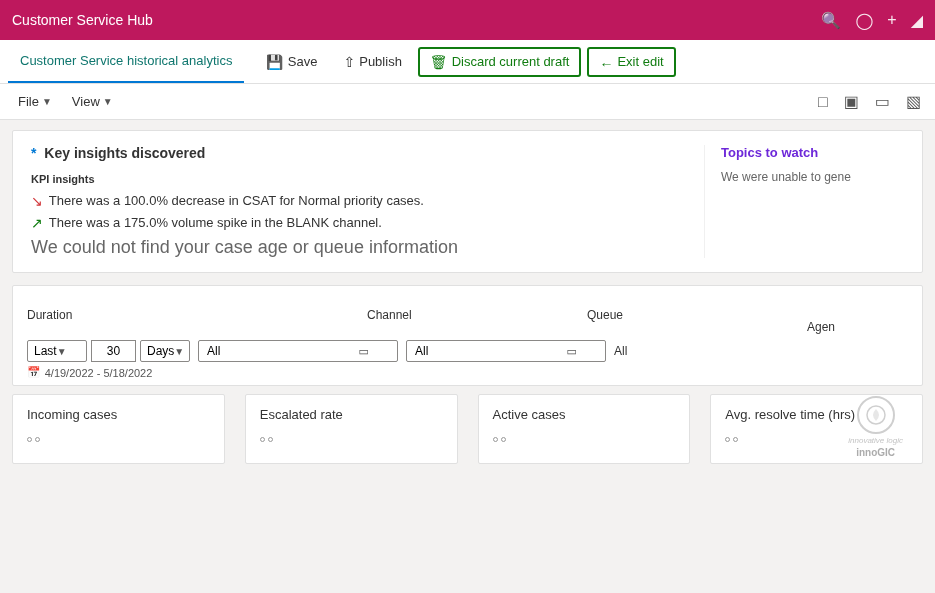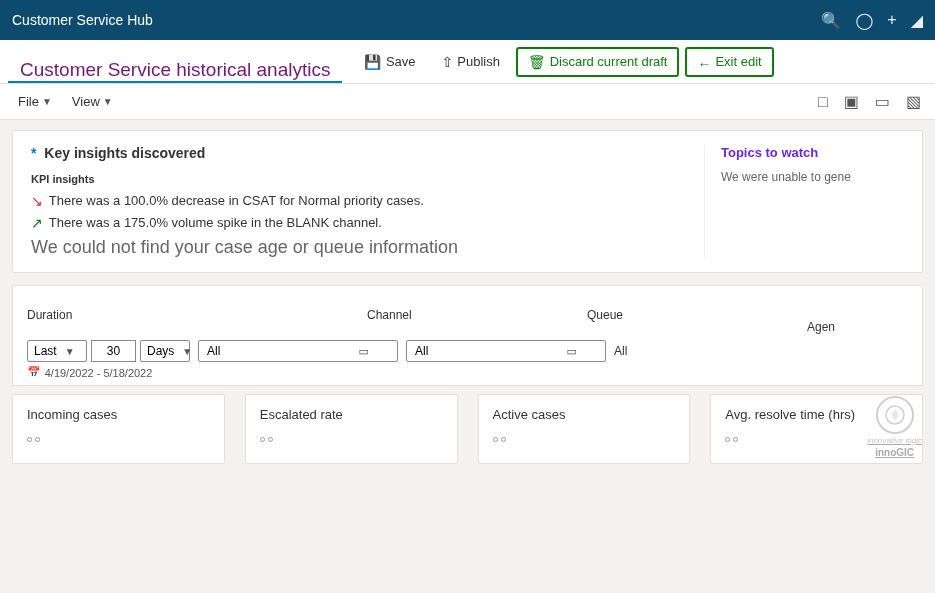--- a/index.html
+++ b/index.html
@@ -1,20 +1,20 @@
 <!DOCTYPE html>
 <html><head>
   <meta charset="utf-8">
   <style>
     * { box-sizing: border-box; margin: 0; padding: 0; }
     body { font-family: 'Segoe UI', Arial, sans-serif; font-size: 13px; background: #f3f2f1; overflow: hidden; width: 935px; height: 593px; }
 
     
     .top-nav {
-      background: #0c4a6e;
+      background: #be185d;
       color: white;
       height: 40px;
       display: flex;
       align-items: center;
       padding: 0 12px;
       gap: 10px;
     }
     .top-nav .app-title {
       font-size: 14px;
       color: white;
@@ -38,24 +38,24 @@
       background: white;
       border-bottom: 1px solid #e0e0e0;
       height: 44px;
       display: flex;
       align-items: stretch;
       padding: 0 8px;
       gap: 4px;
     }
     .tab-item {
       display: flex;
-      align-items: flex-end;
+      align-items: center;
       padding: 0 12px;
-      font-size: 19px;
-      color: #701a75;
+      font-size: 13px;
+      color: #0f766e;
       border-bottom: 2px solid #0078d4;
       cursor: pointer;
       white-space: nowrap;
     }
     .tab-actions {
       display: flex;
       align-items: center;
       gap: 6px;
       margin-left: 8px;
     }
@@ -225,21 +225,21 @@
     }
     .filter-select {
       border: 1px solid #8a8886;
       background: white;
       padding: 3px 6px;
       font-size: 12px;
       border-radius: 2px;
       cursor: pointer;
       display: flex;
       align-items: center;
-      gap: 8px;
+      gap: 0;
     }
     .filter-select-last { width: 60px; }
     .filter-select-days { width: 50px; }
     .filter-select-num { width: 45px; text-align: center; border: 1px solid #8a8886; padding: 3px 4px; font-size: 12px; }
     .filter-channel {
       border: 1px solid #8a8886;
       background: white;
       padding: 3px 28px 3px 8px;
       font-size: 12px;
       width: 200px;
@@ -310,27 +310,26 @@
       100% { border-top-color: #0078d4; }
     }
 
     
     .watermark-area {
       position: relative;
     }
     .watermark-logo {
       position: absolute;
       bottom: 4px;
-      right: 0;
+      right: 19px;
       opacity: 0.7;
       font-size: 9px;
       color: #888;
       text-align: right;
       line-height: 1.3;
-      text-decoration: underline;
     }
 
     .chevron { font-size: 10px; color: #555; }
   </style>
 </head>
 <body>
 
 <div class="top-nav">
   <span class="app-title">Customer Service Hub</span>
   <div class="top-nav-icons">

